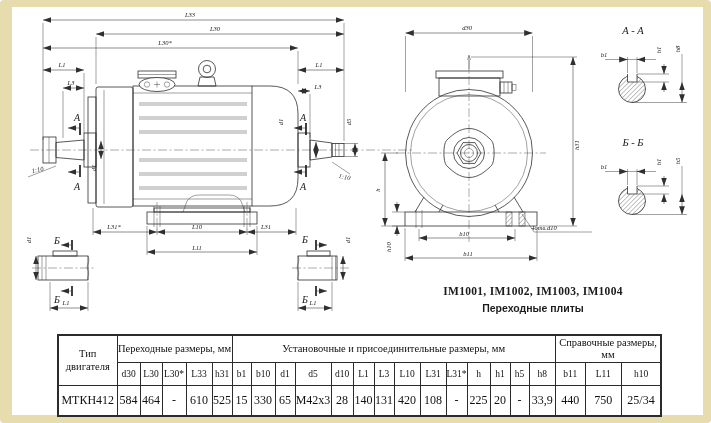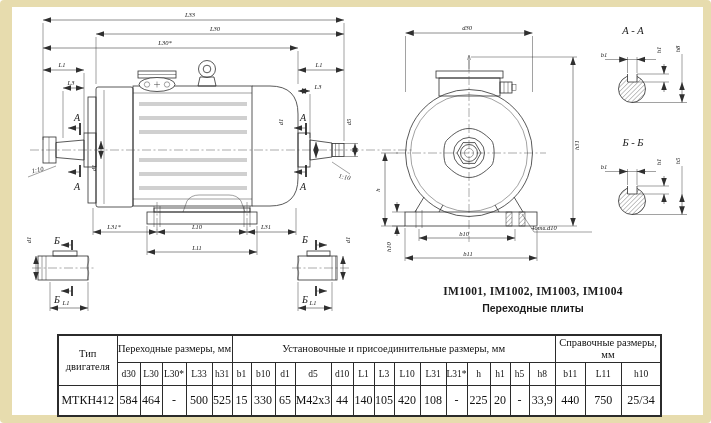--- a/index.html
+++ b/index.html
@@ -402,29 +402,29 @@
         <td>h8</td>
         <td>b11</td>
         <td>L11</td>
         <td>h10</td>
       </tr>
       <tr class="val">
         <td>МТКН412</td>
         <td>584</td>
         <td>464</td>
         <td>-</td>
-        <td>500</td>
+        <td>610</td>
         <td>525</td>
         <td>15</td>
         <td>330</td>
         <td>65</td>
         <td>М42х3</td>
-        <td>44</td>
+        <td>28</td>
         <td>140</td>
-        <td>105</td>
+        <td>131</td>
         <td>420</td>
         <td>108</td>
         <td>-</td>
         <td>225</td>
         <td>20</td>
         <td>-</td>
         <td>33,9</td>
         <td>440</td>
         <td>750</td>
         <td>25/34</td>

